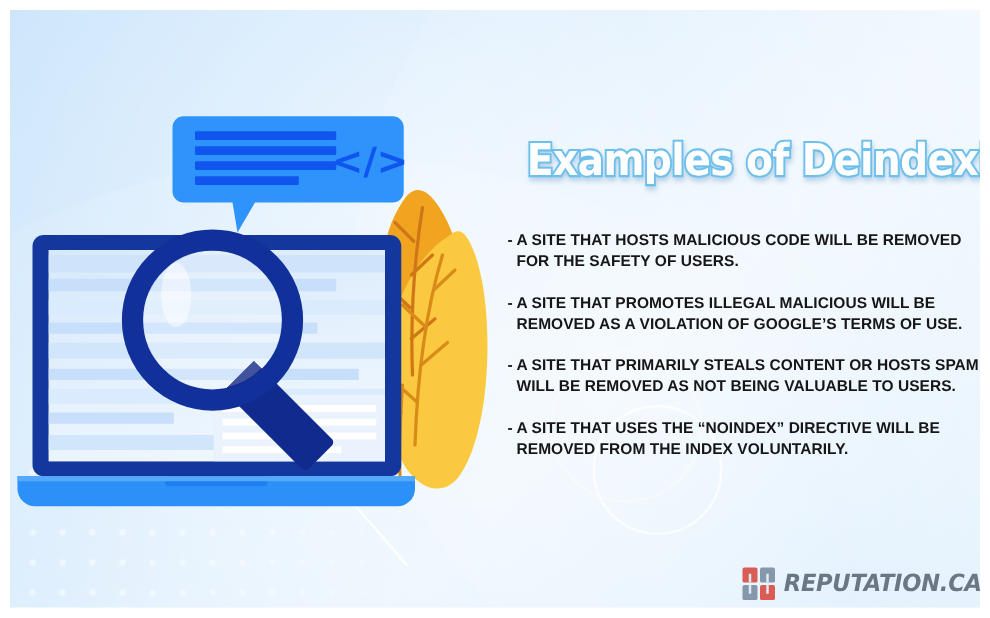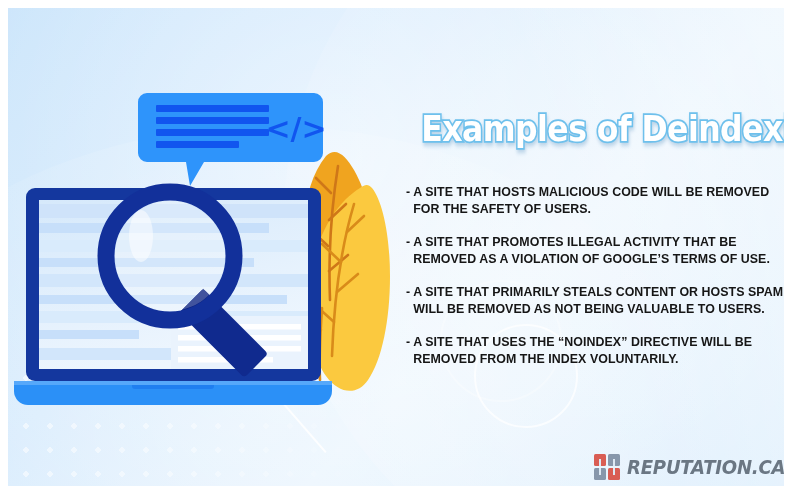--- a/index.html
+++ b/index.html
@@ -336,21 +336,21 @@
 
       <div class="title">Examples of Deindexing</div>
 
       <div class="bullets">
         <div class="bullet">
           <span class="dash">-</span>
           <span class="btext">A SITE THAT HOSTS MALICIOUS CODE WILL BE REMOVED FOR THE SAFETY OF USERS.</span>
         </div>
         <div class="bullet">
           <span class="dash">-</span>
-          <span class="btext">A SITE THAT PROMOTES ILLEGAL ACTIVITY THAT BE REMOVED AS A VIOLATION OF GOOGLE’S TERMS OF USE.</span>
+          <span class="btext">A SITE THAT PROMOTES ILLEGAL MALICIOUS WILL BE REMOVED AS A VIOLATION OF GOOGLE’S TERMS OF USE.</span>
         </div>
         <div class="bullet">
           <span class="dash">-</span>
           <span class="btext">A SITE THAT PRIMARILY STEALS CONTENT OR HOSTS SPAM WILL BE REMOVED AS NOT BEING VALUABLE TO USERS.</span>
         </div>
         <div class="bullet">
           <span class="dash">-</span>
           <span class="btext">A SITE THAT USES THE “NOINDEX” DIRECTIVE WILL BE REMOVED FROM THE INDEX VOLUNTARILY.</span>
         </div>
       </div>

